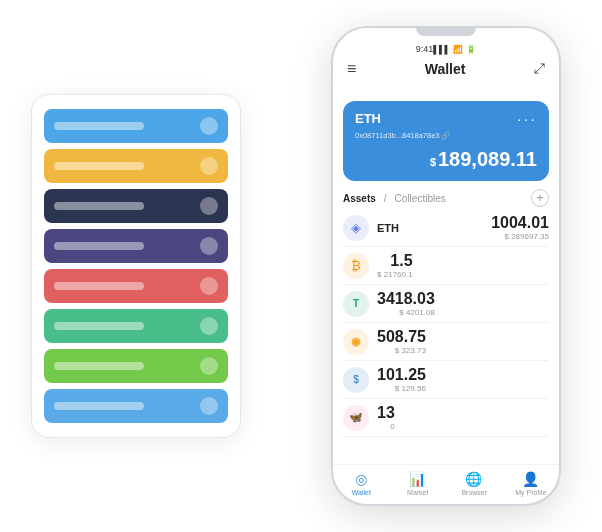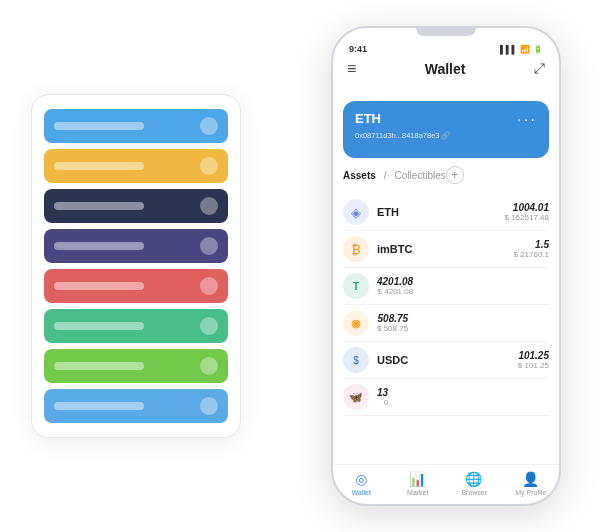--- a/index.html
+++ b/index.html
@@ -79,25 +79,25 @@
       border-radius: 36px;
       border: 2px solid #d1d5db;
       box-shadow: 0 8px 40px rgba(0,0,0,0.15);
       overflow: hidden;
       display: flex;
       flex-direction: column;
     }
     .phone-status-bar {
       display: flex;
       align-items: center;
-      justify-content: space-between;
+      justify-content: center;
       padding: 6px 16px 2px;
       font-size: 9px;
       color: #333;
-      font-weight: 700;
+      font-weight: 400;
     }
     .status-icons {
       display: flex;
       align-items: center;
       gap: 3px;
       font-size: 8px;
     }
     .phone-header {
       display: flex;
       align-items: center;
@@ -159,22 +159,23 @@
       text-align: right;
     }
     .eth-card-dollar {
       font-size: 11px;
       margin-right: 2px;
     }
 
     
     .assets-header {
       display: flex;
-      align-items: center;
-      margin-bottom: 10px;
+      justify-content: space-between;
+      align-items: center;
+      margin-bottom: 2px;
     }
     .assets-tabs {
       display: flex;
       gap: 8px;
       align-items: center;
       font-size: 10px;
     }
     .assets-tab-active {
       color: #222;
       font-weight: 600;
@@ -229,24 +230,23 @@
     .asset-name {
       flex: 1;
       font-size: 11px;
       font-weight: 600;
       color: #222;
     }
     .asset-amounts {
       text-align: right;
     }
     .asset-amount-main {
-      font-size: 10px;
+      font-size: 16px;
       font-weight: 600;
       color: #222;
-      font-style: italic;
     }
     .asset-amount-sub {
       font-size: 8px;
       color: #999;
     }
 
     
     .phone-nav {
       display: flex;
       border-top: 1px solid #f0f0f0;
@@ -338,73 +338,74 @@
     </div>
 
     <div class="phone-content">
 
       <div class="eth-card">
         <div class="eth-card-top">
           <span class="eth-card-name">ETH</span>
           <span class="eth-card-dots">···</span>
         </div>
         <div class="eth-card-address">0x08711d3b...8418a78e3 🔗</div>
+        <div class="eth-card-balance">
+          <span class="eth-card-dollar">$</span><span>189,089.11</span>
+        </div>
       </div>
 
       <div class="assets-header">
         <div class="assets-tabs">
           <span class="assets-tab-active">Assets</span>
           <span class="assets-tab-slash">/</span>
           <span class="assets-tab-inactive">Collectibles</span>
         </div>
         <div class="assets-add">+</div>
       </div>
 
       <div class="asset-list">
 
         <div class="asset-row">
           <div class="asset-icon asset-icon-eth">◈</div>
           <span class="asset-name">ETH</span>
           <div class="asset-amounts">
             <div class="asset-amount-main">1004.01</div>
-            <div class="asset-amount-sub">$ 162517.48</div>
+            <div class="asset-amount-sub">$ 289697.35</div>
           </div>
         </div>
 
         <div class="asset-row">
           <div class="asset-icon asset-icon-imbtc">₿</div>
-          <span class="asset-name">imBTC</span>
           <div class="asset-amounts">
             <div class="asset-amount-main">1.5</div>
             <div class="asset-amount-sub">$ 21760.1</div>
           </div>
         </div>
 
         <div class="asset-row">
           <div class="asset-icon asset-icon-usdt" style="font-weight:700;font-size:10px;">T</div>
           <div class="asset-amounts">
-            <div class="asset-amount-main">4201.08</div>
+            <div class="asset-amount-main">3418.03</div>
             <div class="asset-amount-sub">$ 4201.08</div>
           </div>
         </div>
 
         <div class="asset-row">
           <div class="asset-icon asset-icon-dai" style="font-weight:700;font-size:11px;">◉</div>
           <div class="asset-amounts">
             <div class="asset-amount-main">508.75</div>
-            <div class="asset-amount-sub">$ 508.75</div>
+            <div class="asset-amount-sub">$ 323.73</div>
           </div>
         </div>
 
         <div class="asset-row">
           <div class="asset-icon asset-icon-usdc" style="font-size:10px;">$</div>
-          <span class="asset-name">USDC</span>
           <div class="asset-amounts">
             <div class="asset-amount-main">101.25</div>
-            <div class="asset-amount-sub">$ 101.25</div>
+            <div class="asset-amount-sub">$ 129.56</div>
           </div>
         </div>
 
         <div class="asset-row">
           <div class="asset-icon asset-icon-tft" style="font-size:11px;">🦋</div>
           <div class="asset-amounts">
             <div class="asset-amount-main">13</div>
             <div class="asset-amount-sub">0</div>
           </div>
         </div>

